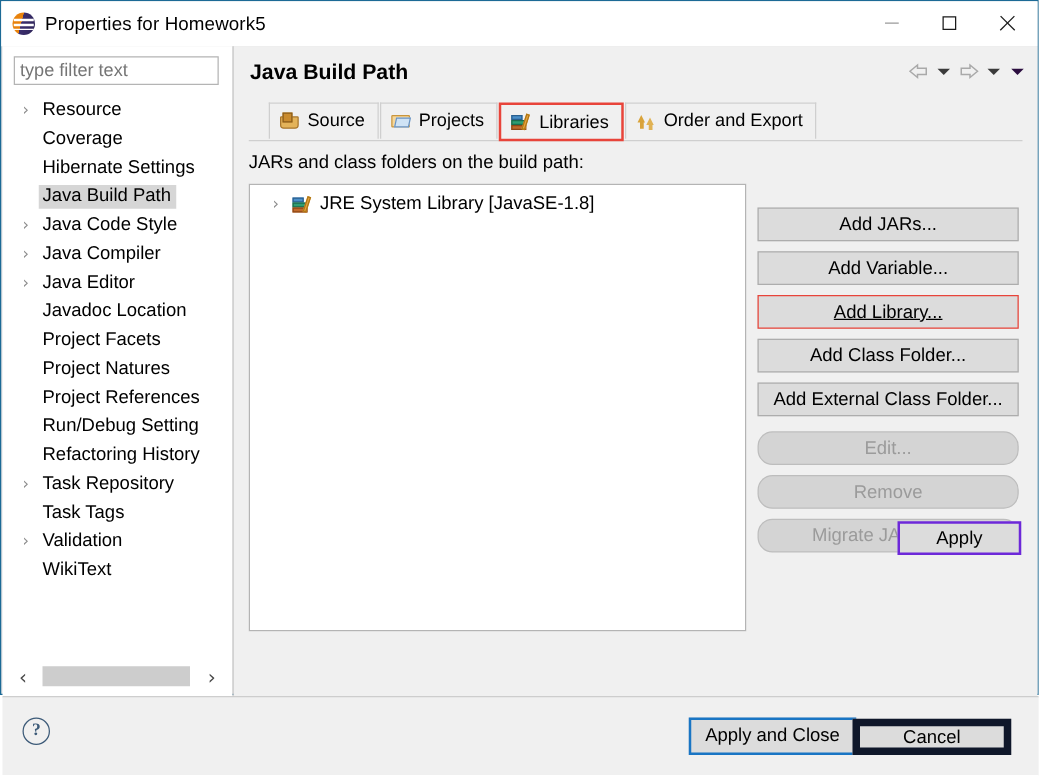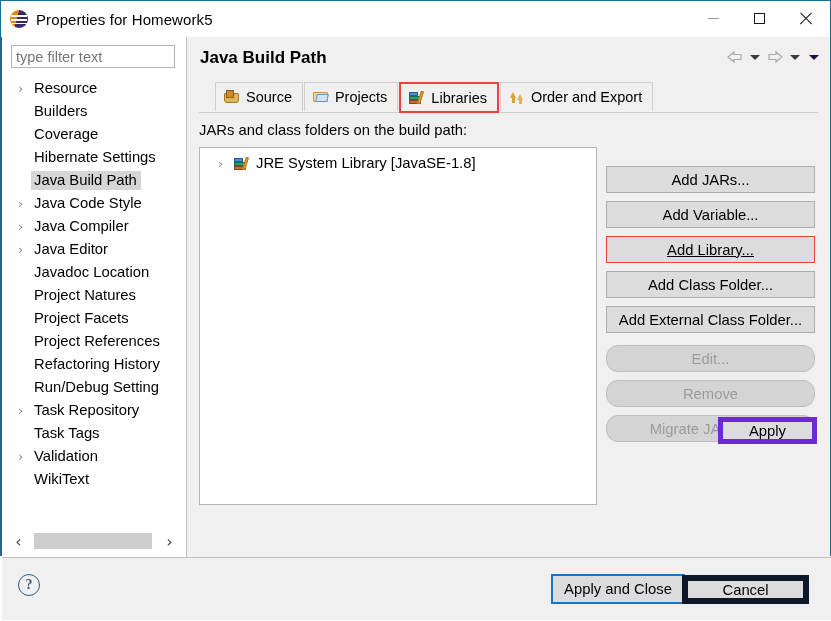--- a/index.html
+++ b/index.html
@@ -11,21 +11,21 @@
     font-size: 14.5px;
     color: #000;
     background: #ffffff;
     overflow: hidden;
   }
   #window {
     position: relative;
     width: 831px; height: 556px;
     box-sizing: border-box;
     border: 1px solid #1c6a96;
-    background: #6d28d9;
+    background: #e5e5e5;
     padding-left: 27px;
   }
   
   #titlebar {
     position: absolute; left: 0; top: 0;
     width: 829px; height: 36px;
     background: #ffffff;
     display: flex; align-items: center;
   }
   #app-icon {
@@ -204,21 +204,21 @@
     display: flex; align-items: center; justify-content: center;
     margin-bottom: 8px;
   }
   .actionbtn.highlight { border: 1.6px solid #e8443a; text-decoration: underline; }
   .actionbtn.disabled { color: #9b9b9b; background: #d4d4d4; border-color: #bdbdbd; border-radius: 12px; }
   .gap-before { margin-top: 12px; }
 
   #apply-btn {
     position: absolute; left: 531px; top: 380px;
     width: 99px; height: 27px; box-sizing: border-box;
-    border: 5px solid #6d28d9; background: #dcdcdc;
+    border: 2px solid #6d28d9; background: #dcdcdc;
     font-size: 14.8px; display: flex; align-items: center; justify-content: center;
   }
 
   
   #hsep { position: absolute; left: 1px; top: 556px; width: 829px; height: 1px; background: #bfbfbf; }
   #bottombar {
     position: absolute; left: 1px; top: 557px; width: 829px; height: 62px; background: #f0f0f0;
   }
   #help-icon {
     position: absolute; left: 16px; top: 16px; width: 22px; height: 22px;
@@ -261,33 +261,32 @@
       <div class="winbtn">
           <span class="close-glyph"></span>
         </div>
     </div>
   </div>
 
   <div id="leftpanel">
     <input id="filter-input" type="text" placeholder="type filter text" style="">
     <div id="tree">
         <div class="tree-item"><span class="arrow">›</span><span class="lbl">Resource</span></div>
-        <div class="tree-item"><span class="lbl">Builders</span></div>
         <div class="tree-item"><span class="lbl">Coverage</span></div>
         <div class="tree-item"><span class="lbl">Hibernate Settings</span></div>
         <div class="tree-item selected"><span class="lbl">Java Build Path</span></div>
         <div class="tree-item"><span class="arrow">›</span><span class="lbl">Java Code Style</span></div>
         <div class="tree-item"><span class="arrow">›</span><span class="lbl">Java Compiler</span></div>
         <div class="tree-item"><span class="arrow">›</span><span class="lbl">Java Editor</span></div>
         <div class="tree-item"><span class="lbl">Javadoc Location</span></div>
+        <div class="tree-item"><span class="lbl">Project Facets</span></div>
         <div class="tree-item"><span class="lbl">Project Natures</span></div>
-        <div class="tree-item"><span class="lbl">Project Facets</span></div>
         <div class="tree-item"><span class="lbl">Project References</span></div>
+        <div class="tree-item"><span class="lbl">Run/Debug Setting</span></div>
         <div class="tree-item"><span class="lbl">Refactoring History</span></div>
-        <div class="tree-item"><span class="lbl">Run/Debug Setting</span></div>
         <div class="tree-item"><span class="arrow">›</span><span class="lbl">Task Repository</span></div>
         <div class="tree-item"><span class="lbl">Task Tags</span></div>
         <div class="tree-item"><span class="arrow">›</span><span class="lbl">Validation</span></div>
         <div class="tree-item"><span class="lbl">WikiText</span></div>
       </div>
     <div id="hscroll">
       <div class="sb-btn">‹</div>
       <div id="sb-track">
         <div id="sb-thumb"></div>
       </div>

